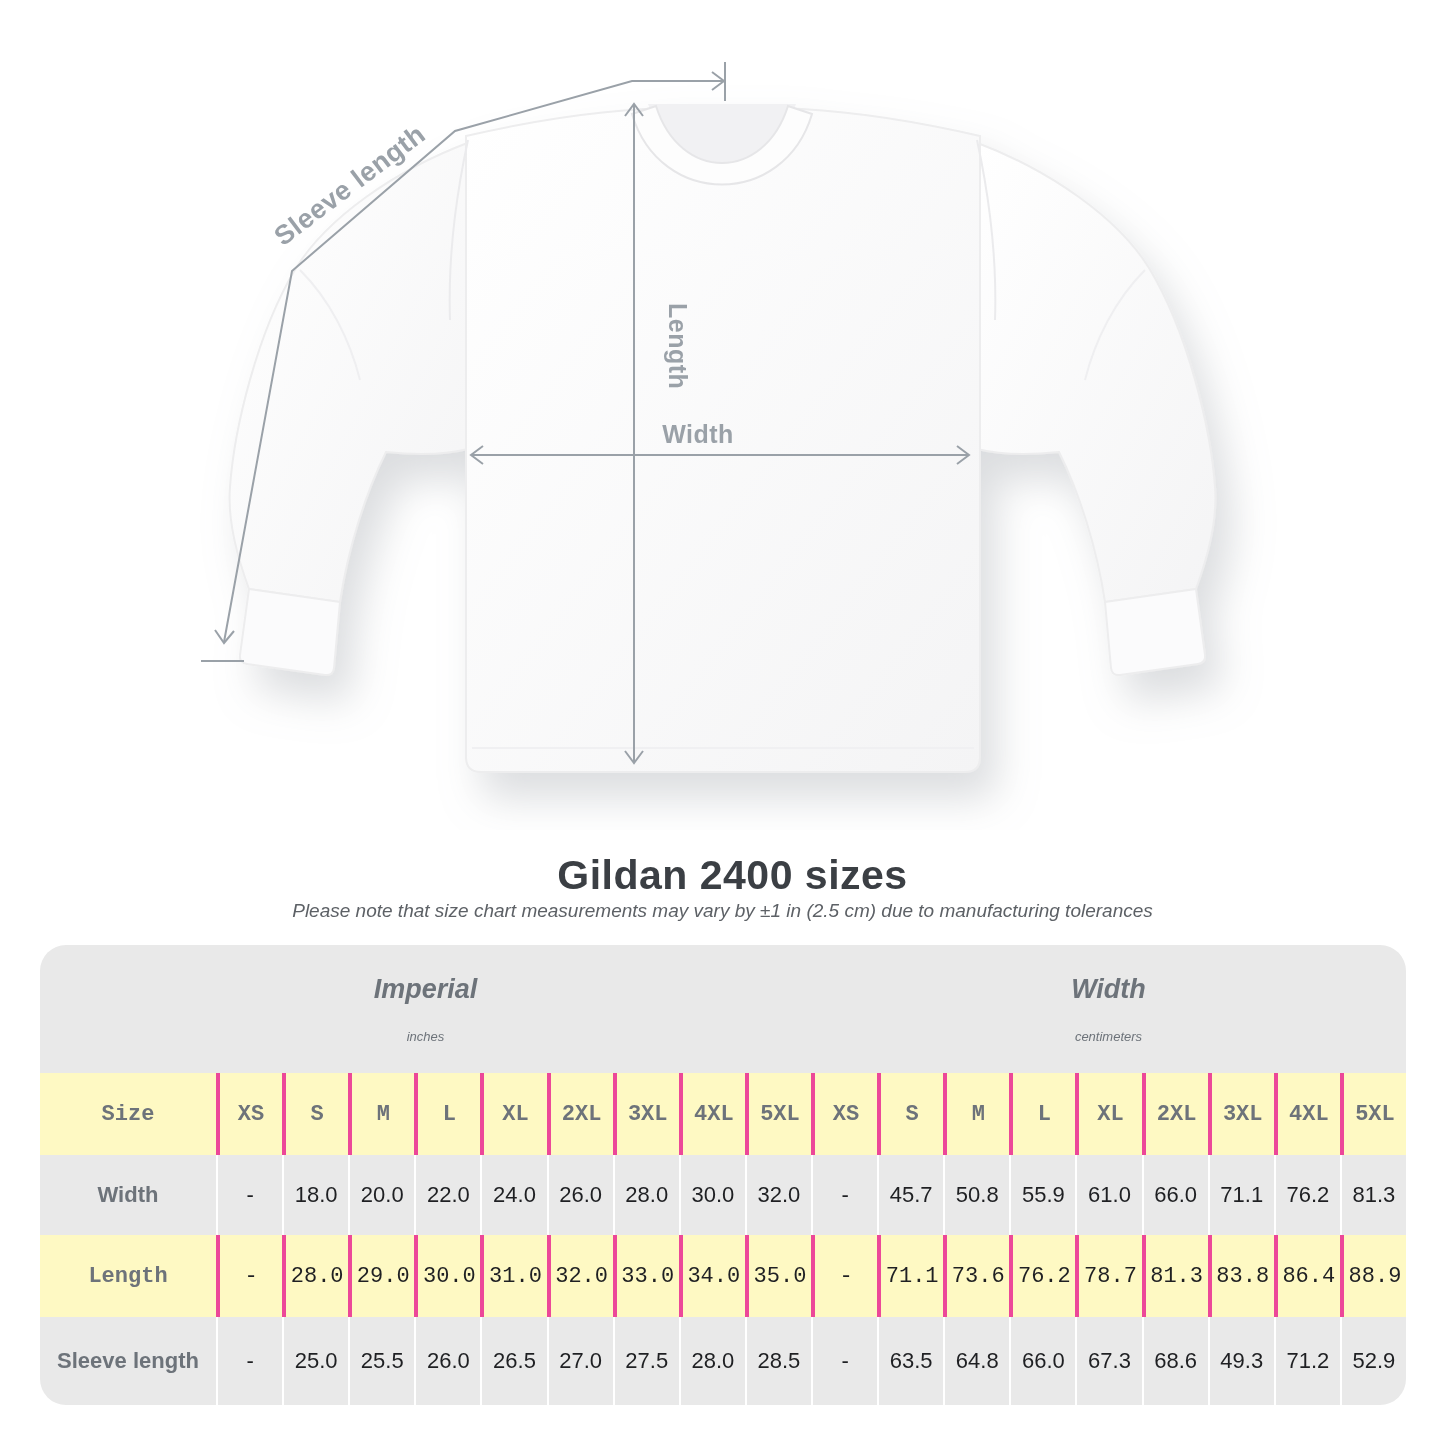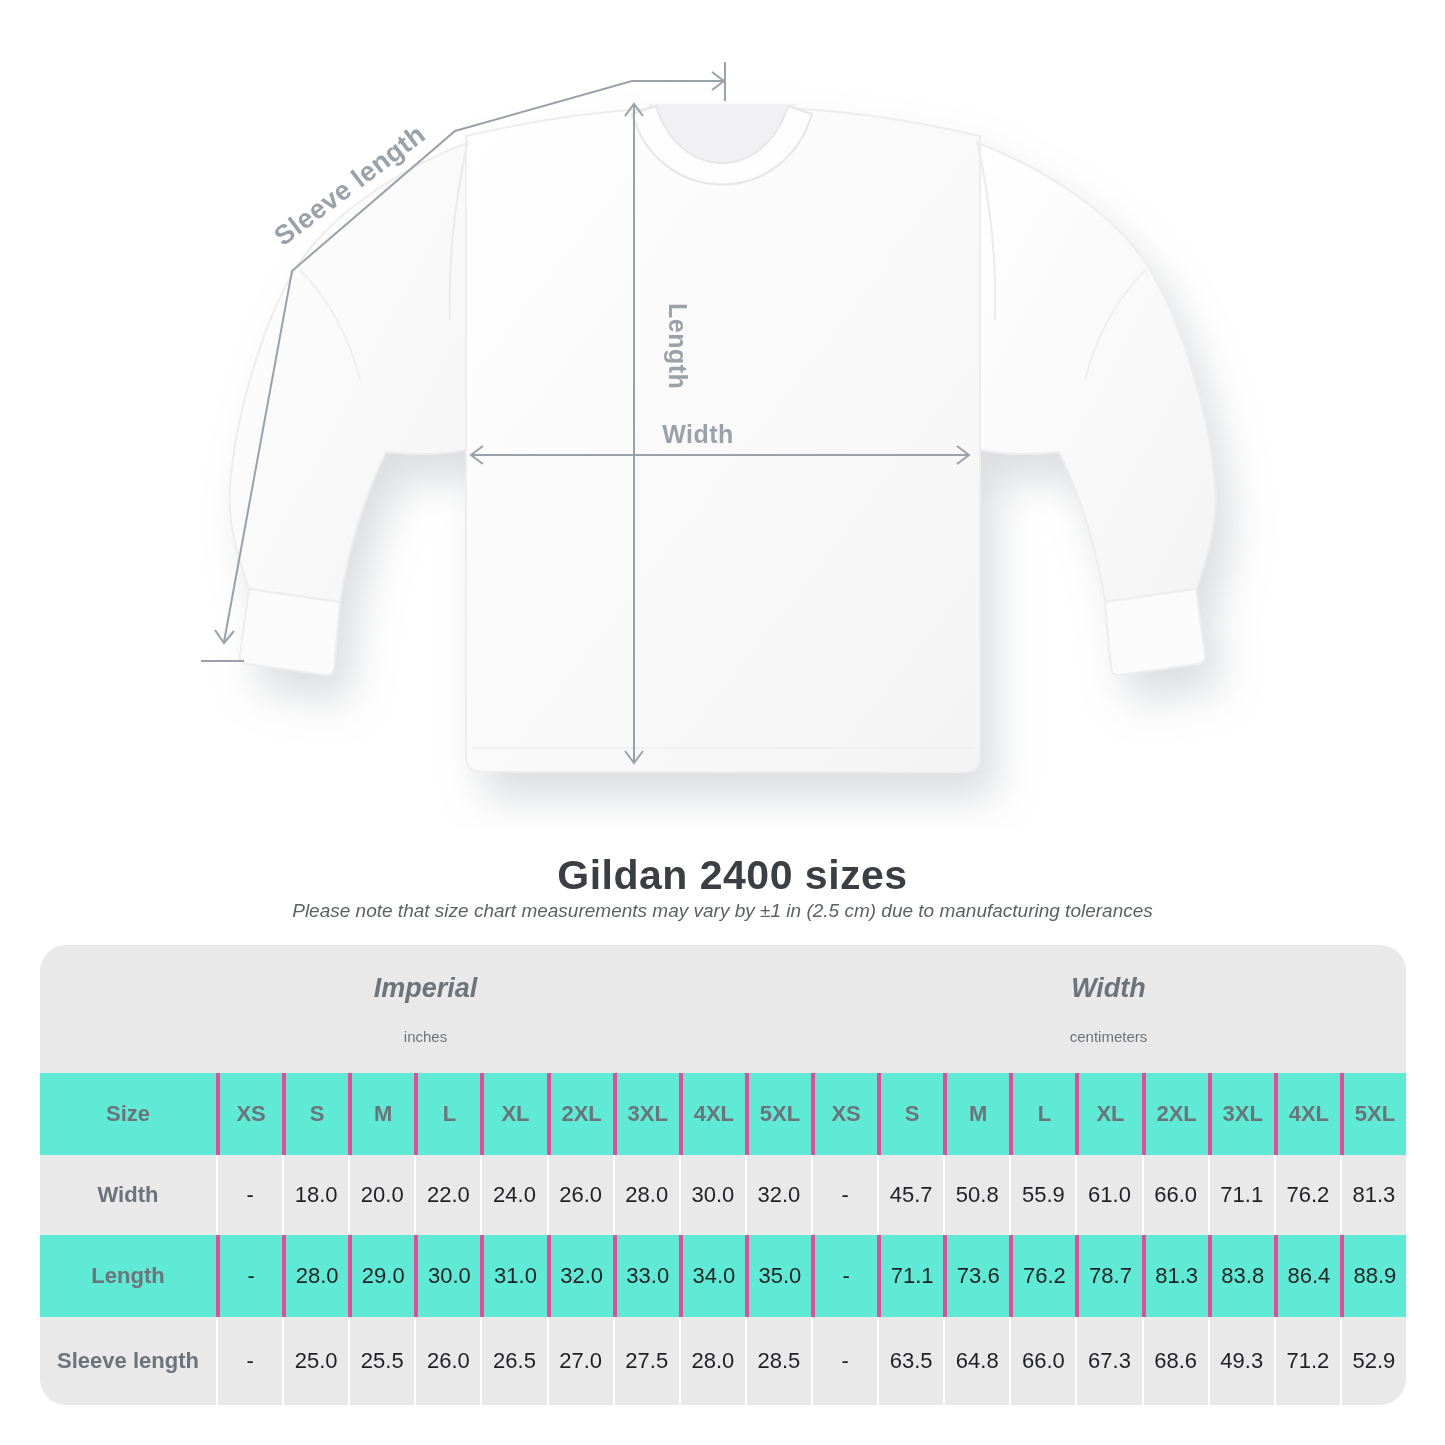--- a/index.html
+++ b/index.html
@@ -29,24 +29,24 @@
   .size-table{
     position:absolute;left:40px;top:945px;width:1366px;
     border-radius:26px;overflow:hidden;
   }
   .trow{display:grid;grid-template-columns:176px repeat(18,1fr);}
   .band-top{height:128px;background:#e9e9e9;}
   .unit-group{display:flex;flex-direction:column;align-items:center;justify-content:center;gap:24px;}
   .unit-imperial{grid-column:1/11;}
   .unit-metric{grid-column:11/20;}
   .unit-name{font-size:27px;font-weight:bold;font-style:italic;color:#6d737a;}
-  .unit-sub{font-size:15px;color:#6d737a;}
+  .unit-sub{font-size:13px;font-style:italic;color:#6d737a;}
 
   .cell{display:flex;align-items:center;justify-content:center;font-size:22px;}
-  .row-white{background:#5eead4;}
+  .row-white{background:#fef9c3;font-family:Liberation Mono, monospace;}
   .row-gray{background:#e9e9e9;}
   .row-white .cell{border-left:4px solid #ec4899;}
   .row-gray  .cell{border-left:2px solid #ffffff;}
   .row-white .cell:first-child,.row-gray .cell:first-child{border-left:none;}
   .head-cell{color:#6d737a;font-weight:bold;}
   .label-cell{color:#6d737a;font-weight:bold;}
   .val-cell{color:#1f2023;}
   .size-row{height:82px;}
   .r0{height:80px;}
   .r1{height:82px;}

